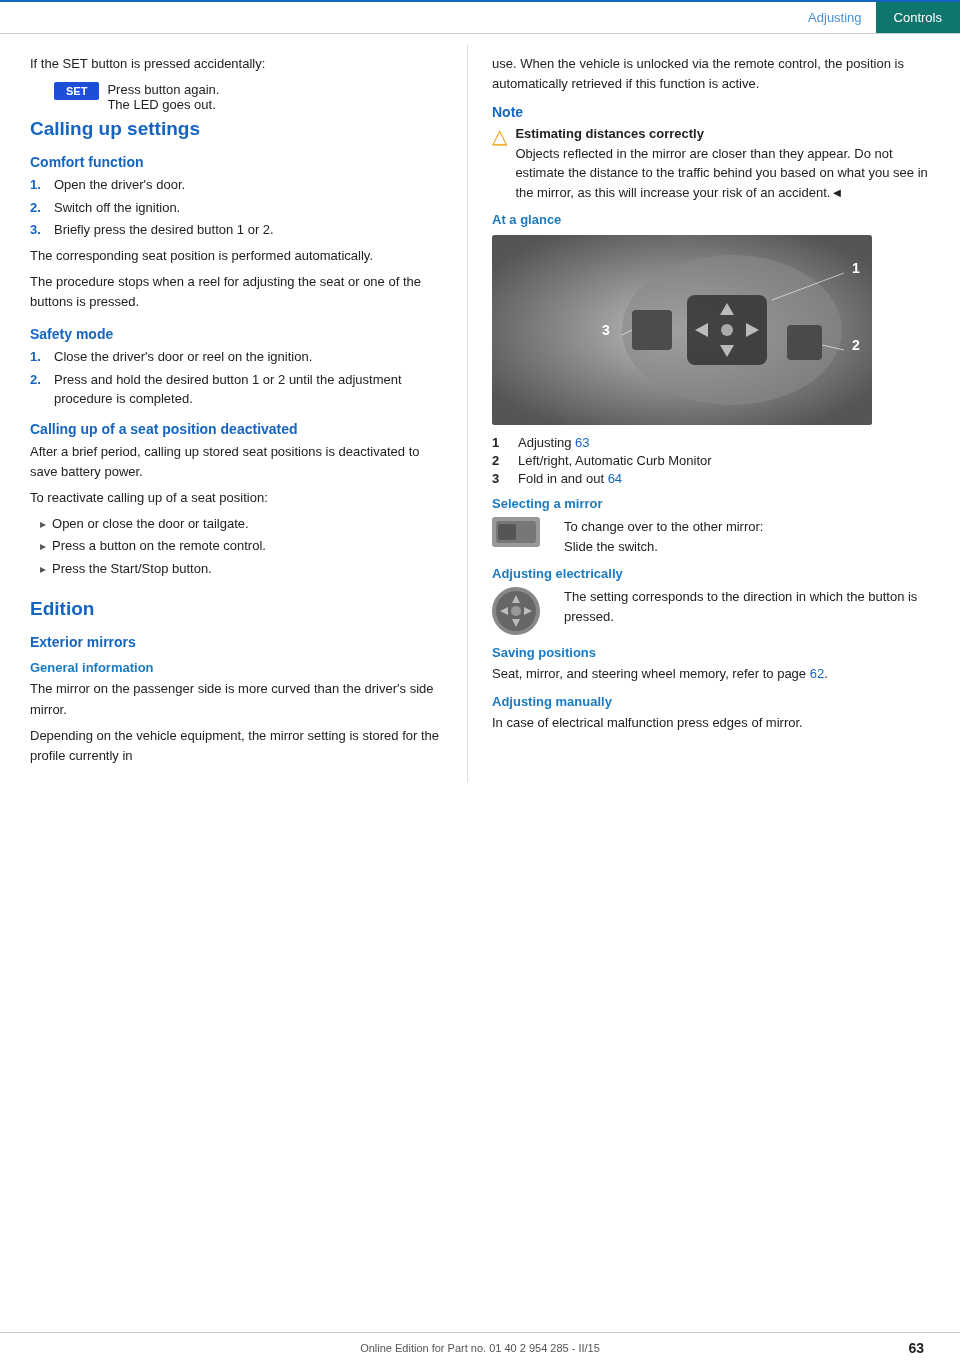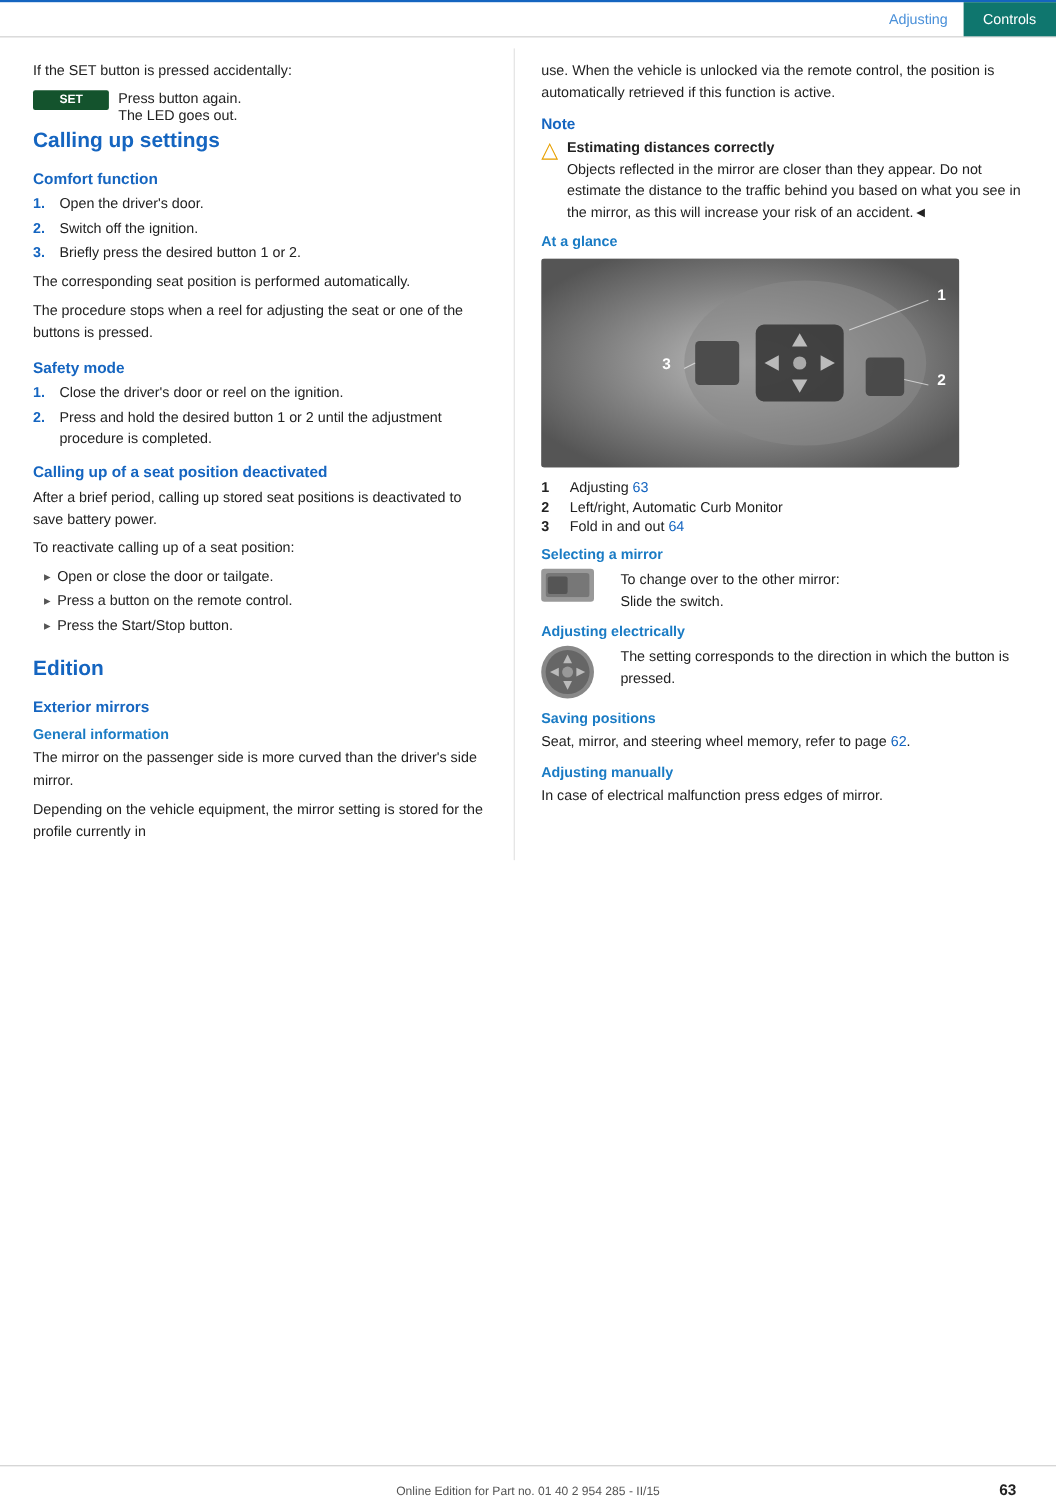--- a/index.html
+++ b/index.html
@@ -77,28 +77,29 @@
     
     p {
       margin-bottom: 6px;
       line-height: 1.55;
       font-size: 13px;
     }
 
     
     .set-box {
       display: inline-block;
-      background: #14532d;
+      background: #1d4ed8;
       color: #fff;
       font-size: 11px;
       font-weight: bold;
-      padding: 3px 24px;
+      padding: 3px 12px;
       border-radius: 2px;
       margin-right: 8px;
       vertical-align: middle;
+      margin-left: 24px;
     }
     .set-inline {
       display: flex;
       align-items: flex-start;
       margin: 8px 0 6px 0;
     }
     .set-text {
       display: flex;
       flex-direction: column;
       font-size: 13px;
@@ -244,21 +245,21 @@
     }
 
     
     .footer {
       position: absolute;
       bottom: 0;
       left: 0;
       right: 0;
       height: 30px;
       display: flex;
-      align-items: flex-end;
+      align-items: center;
       justify-content: center;
       font-size: 11px;
       color: #555;
       border-top: 1px solid #ccc;
     }
     .footer-page {
       position: absolute;
       right: 36px;
       font-size: 14px;
       font-weight: bold;

